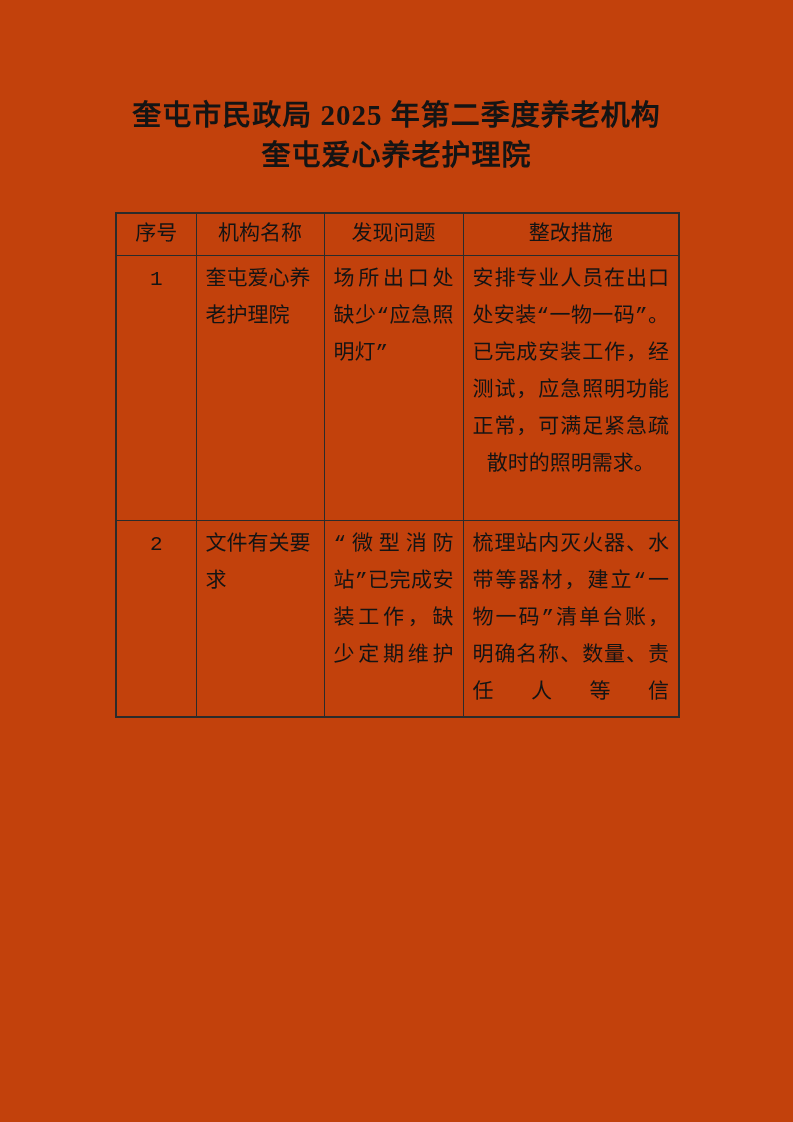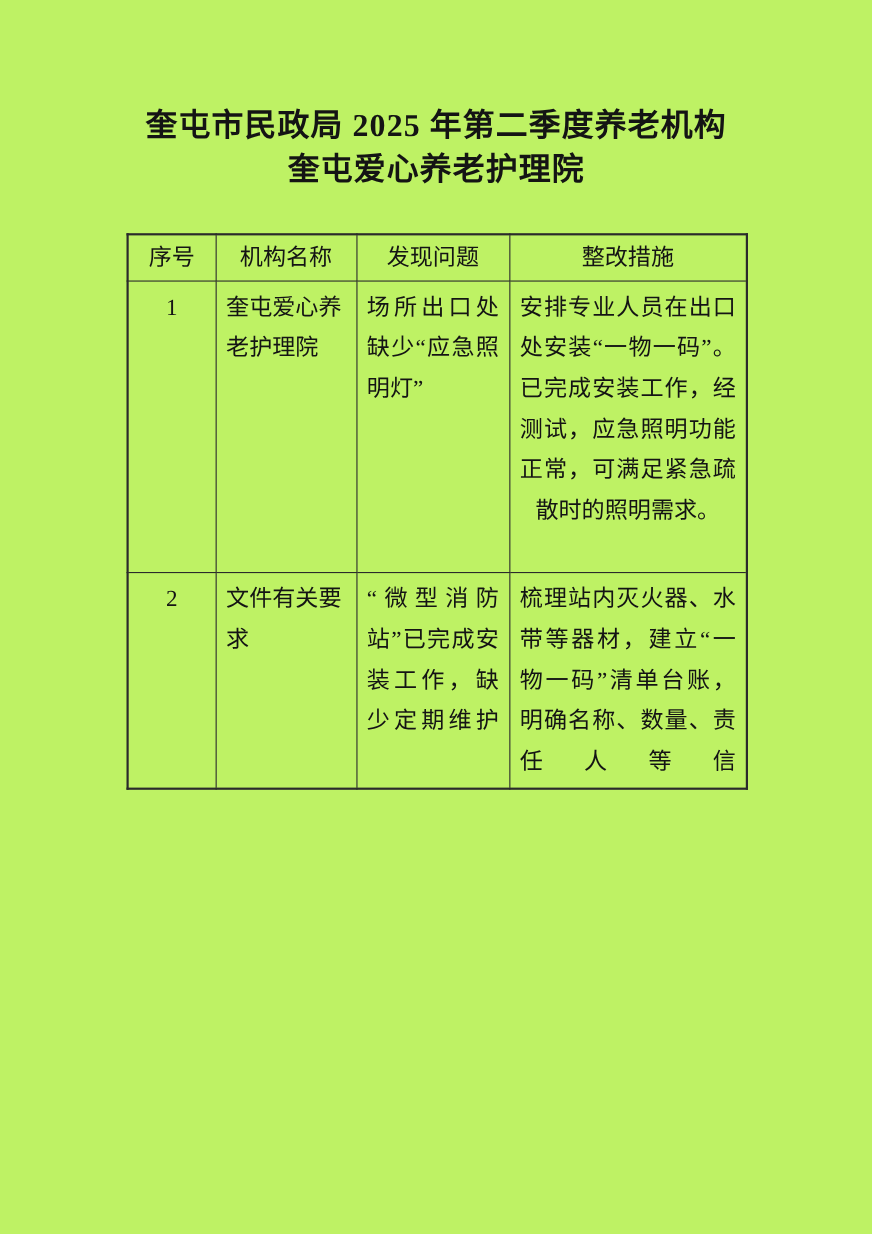--- a/index.html
+++ b/index.html
@@ -4,21 +4,21 @@
 <style>
   html, body {
     margin: 0;
     padding: 0;
     background: #ffffff;
   }
   .page {
     position: relative;
     width: 793px;
     height: 1122px;
-    background: #bef264;
+    background: #c2410c;
     overflow: hidden;
     font-family: "Liberation Serif", "DejaVu Serif", serif;
     color: #141414;
   }
   .doc-title {
     margin: 95px 80px 0 80px;
     text-align: center;
     font-weight: bold;
     font-size: 29px;
     line-height: 40px;
@@ -35,20 +35,21 @@
     text-indent: 2em;
     word-break: break-all;
   }
   table.doc-table {
     margin: 32px 12px 0 18px;
     border-collapse: collapse;
     table-layout: fixed;
     width: 563px;
     font-size: 21px;
     line-height: 37px;
+    font-family: Liberation Mono, monospace;
   }
   table.doc-table th,
   table.doc-table td {
     border: 1px solid #2b2b2b;
     vertical-align: top;
     padding: 5px 9px;
     word-break: break-all;
     font-weight: normal;
   }
   table.doc-table { border: 2px solid #2b2b2b; }

